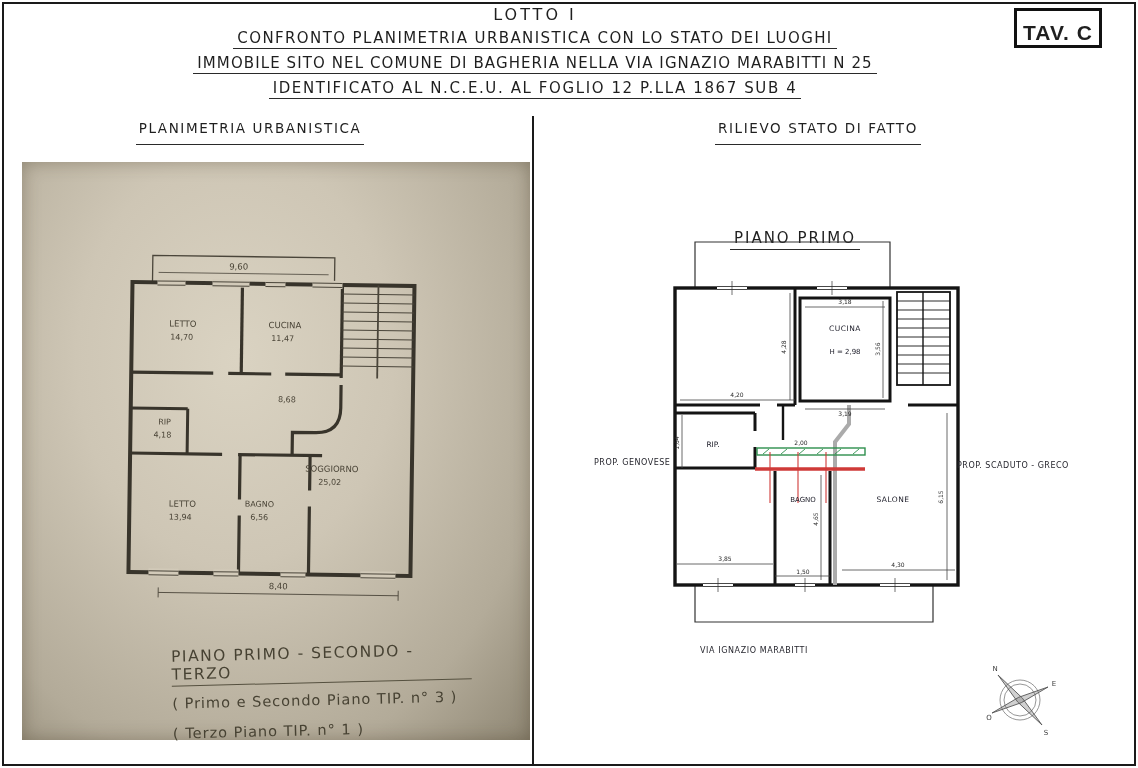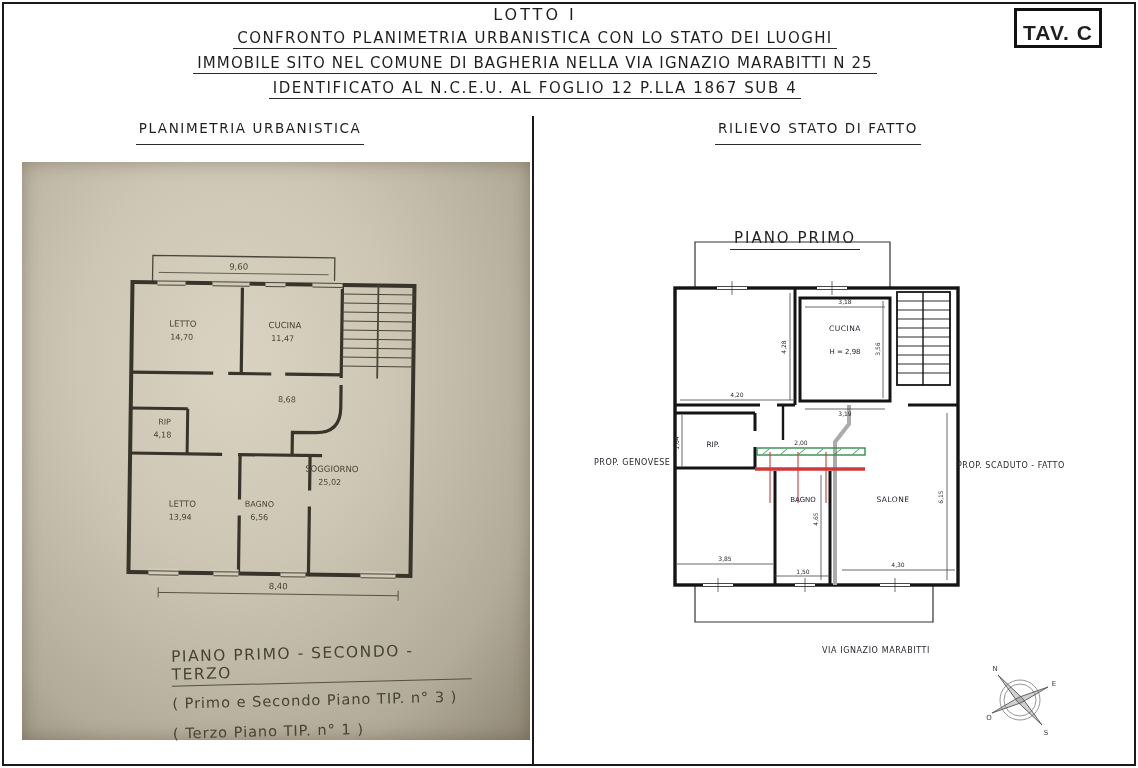--- a/index.html
+++ b/index.html
@@ -45,21 +45,21 @@
     transform:rotate(-1.4deg);
   }
   .caption .cap-title{font-size:15.5px;letter-spacing:1.5px;border-bottom:1.7px solid #55503f;display:inline-block;padding:0 14px 2px 0;}
   .caption .cap-sub{font-size:14.5px;letter-spacing:1px;margin-top:9px;}
 
   
   .rplan{position:absolute;left:655px;top:235px;}
   .side-label{position:absolute;font-size:8px;letter-spacing:.5px;color:#26262e;white-space:nowrap;}
   .lbl-genovese{left:562px;top:458px;margin-left:32px;}
   .lbl-scaduto{left:957px;top:461px;}
-  .street-label{position:absolute;left:700px;top:646px;width:230px;text-align:right;font-size:8px;letter-spacing:.6px;color:#26262e;}
+  .street-label{position:absolute;left:700px;top:646px;width:230px;text-align:left;font-size:8px;letter-spacing:.6px;color:#26262e;}
   .compass{position:absolute;left:978px;top:645px;}
 
   
   text{font-family:"DejaVu Sans",sans-serif;}
   .ptxt{fill:#4a4437;}
   .rtxt{fill:#1c1c28;}
   .dimtxt{fill:#2a2a2a;}
 </style>
 </head>
 <body>
@@ -272,21 +272,21 @@
   <g text-anchor="middle">
     <text class="rtxt" x="190" y="96" font-size="7.5" letter-spacing="0.5">CUCINA</text>
     <text class="rtxt" x="190" y="119" font-size="7">H = 2,98</text>
     <text class="rtxt" x="58" y="212" font-size="7.5">RIP.</text>
     <text class="rtxt" x="148" y="267" font-size="7">BAGNO</text>
     <text class="rtxt" x="238" y="267" font-size="7.5" letter-spacing="0.5">SALONE</text>
   </g>
 </svg>
 
 <div class="side-label lbl-genovese">PROP. GENOVESE</div>
-<div class="side-label lbl-scaduto">PROP. SCADUTO - FATTO</div>
+<div class="side-label lbl-scaduto">PROP. SCADUTO - GRECO</div>
 <div class="street-label">VIA IGNAZIO MARABITTI</div>
 
 <svg class="compass" width="92" height="95" viewBox="0 0 92 95">
   <g fill="none" stroke="#8a8a8a" stroke-width="0.9">
     <circle cx="42" cy="55" r="20"></circle>
     <circle cx="42" cy="55" r="16"></circle>
   </g>
   <g stroke="#555" stroke-width="0.9" fill="#777" fill-opacity="0.35">
     <polygon points="20,30 44.3,53 64,80 39.7,57"></polygon>
     <polygon points="70,42 43.3,57.7 14,68 40.7,52.3"></polygon>

